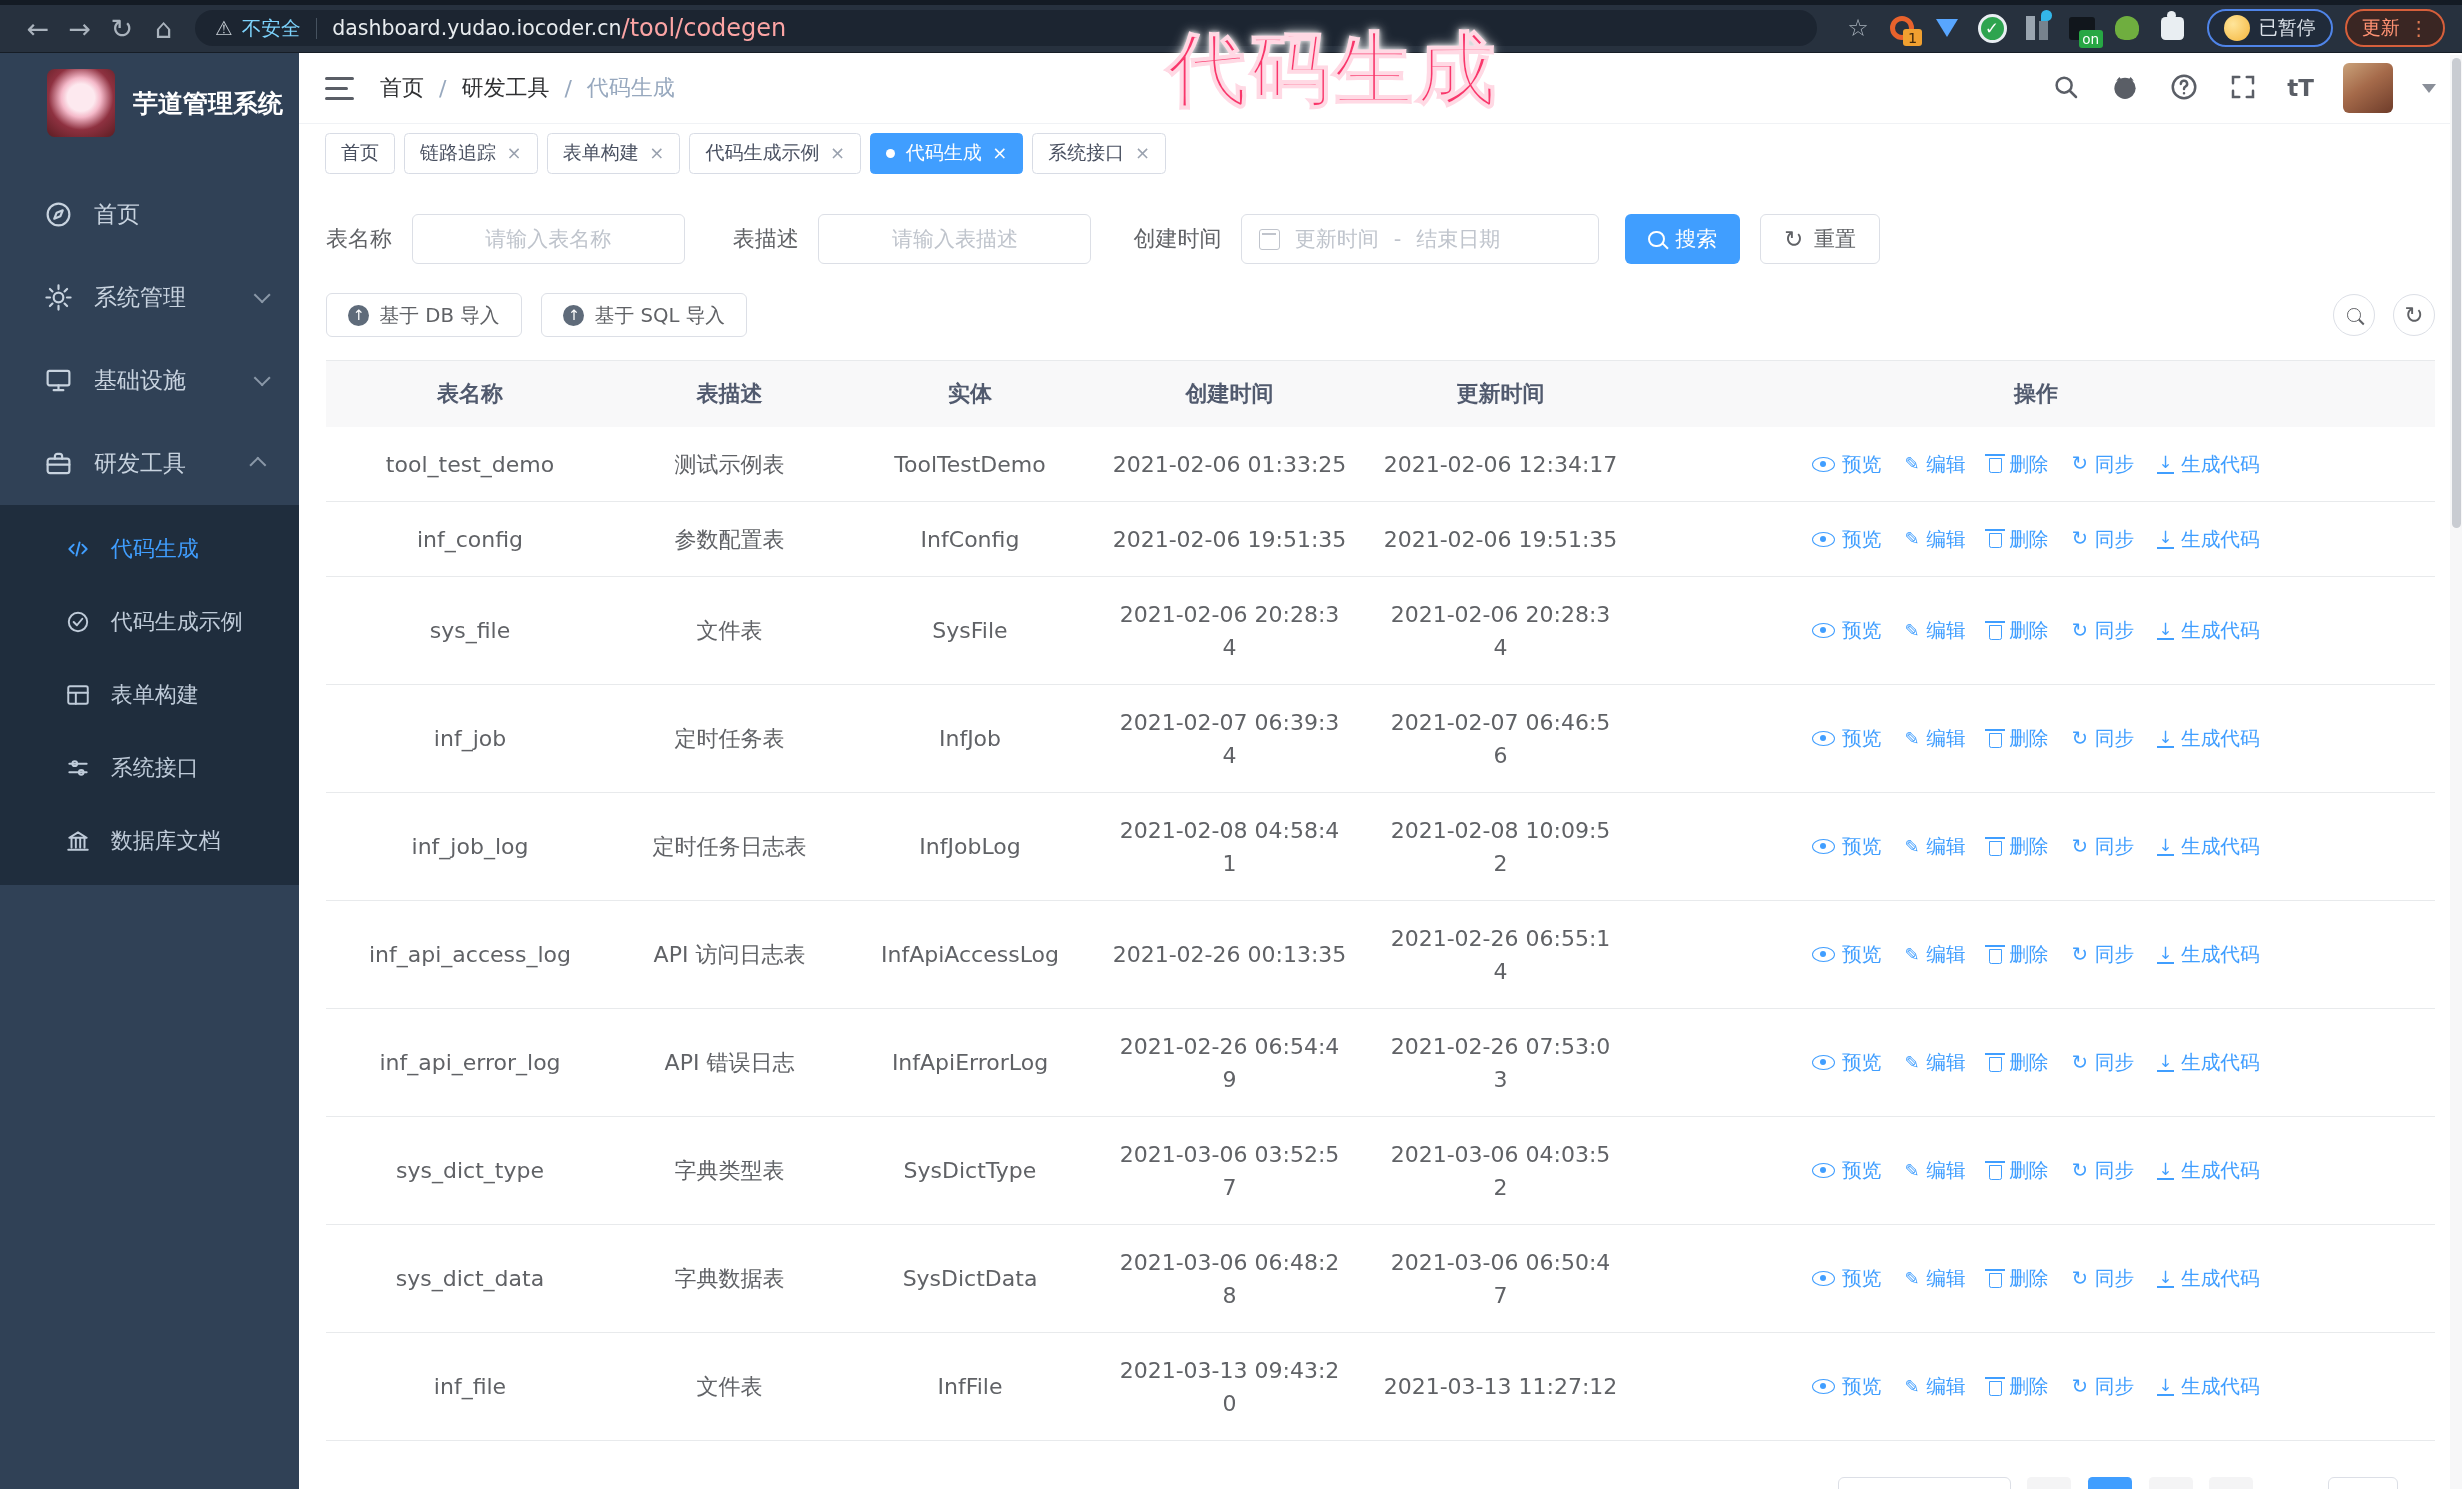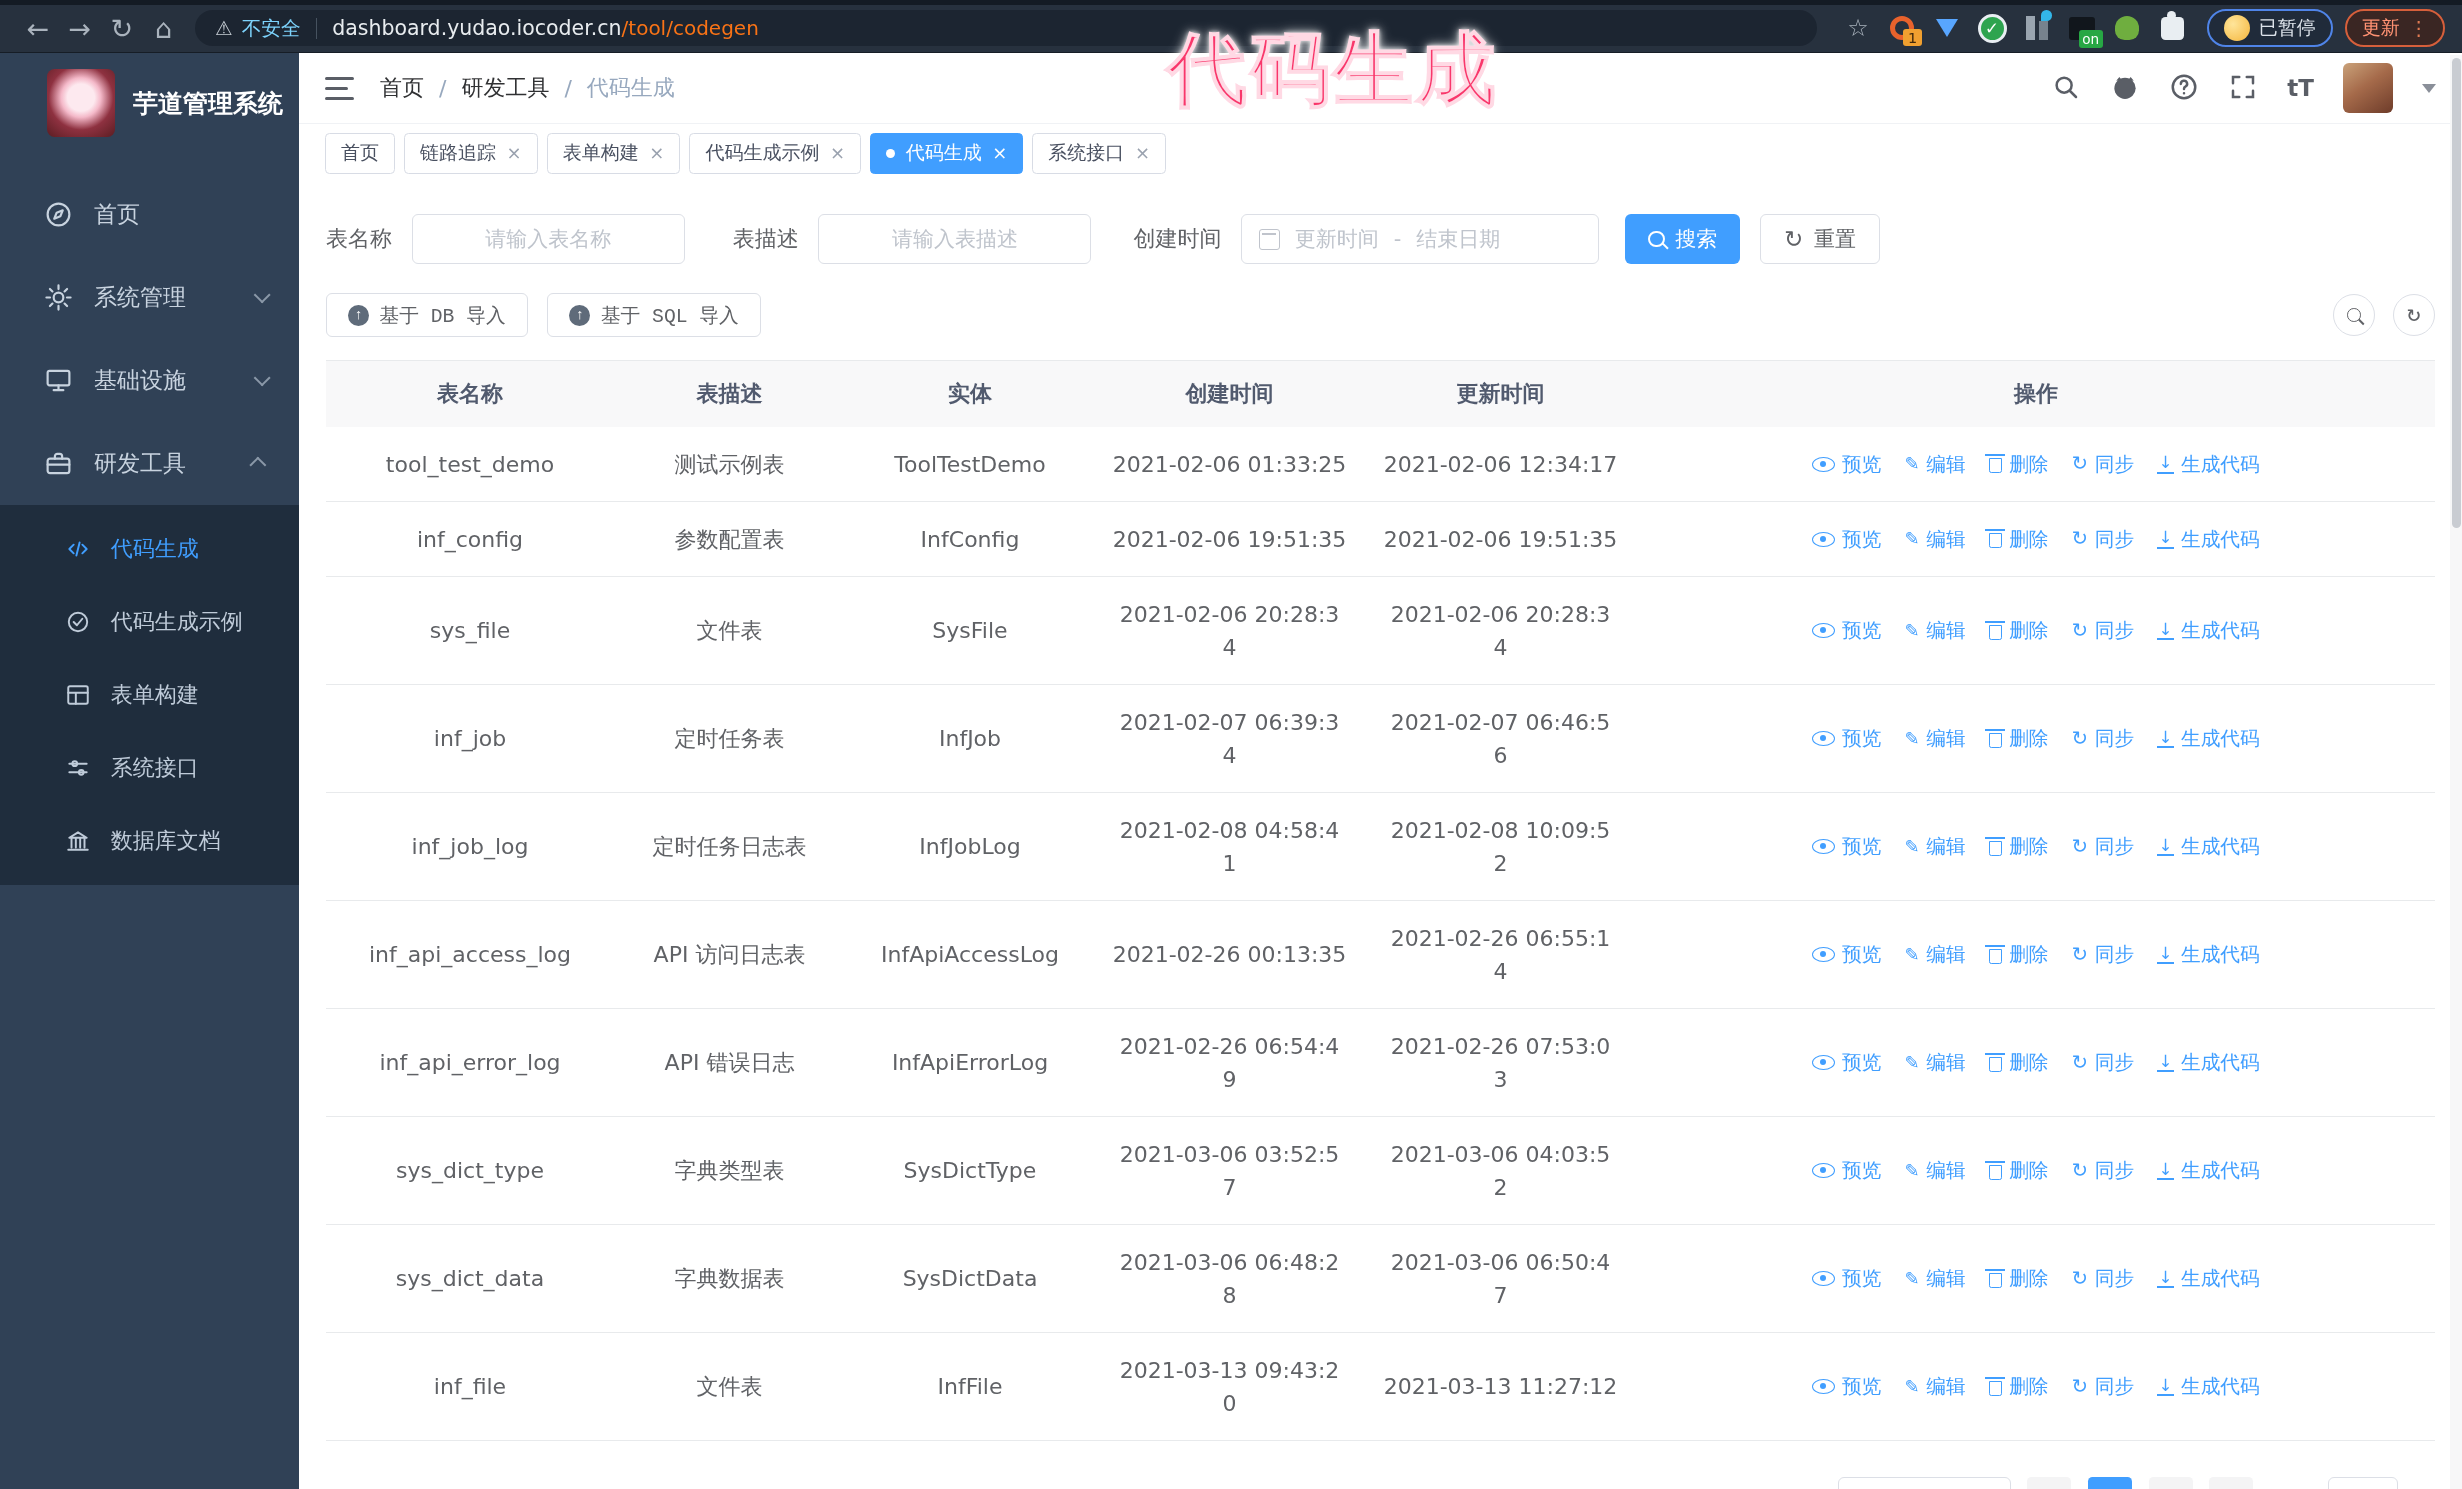--- a/index.html
+++ b/index.html
@@ -10,21 +10,21 @@
   
   .browser { position:absolute; top:0; left:0; right:0; height:53px; background:#27313e; border-bottom:1.5px solid #161d26; }
   .win-strip { height:5.3px; background:#141b24; }
   .btools { display:flex; align-items:center; height:46px; padding:0 16.7px; }
   .bnav { color:#aab3bd; font-size:27px; width:42px; text-align:center; line-height:1; }
   .addrbar { flex:1; height:36px; background:#1c2531; border-radius:19.7px; margin:0 19.7px 0 10.6px; display:flex; align-items:center; padding:0 19.7px; }
   .warn-ic { color:#c6cdd4; font-size:19.7px; margin-right:9px; }
   .sec-label { color:#7dd3fc; font-size:19.7px; }
   .addr-sep { width:1.5px; height:21px; background:#46525f; margin:0 15px; }
   .url-host { color:#e8ecef; font-size:20.5px; }
-  .url-path { color:#f97316; font-size:20px;text-align:right; }
+  .url-path { color:#fca5a5; font-size:24px;text-align:right; }
   .bstar { color:#aab3bd; font-size:24px; margin:0 10.6px; }
   .exts { display:flex; align-items:center; gap:15px; margin:0 7.6px; }
   .ext { position:relative; width:30px; height:30px; border-radius:6px; display:flex; align-items:center; justify-content:center; }
   .ext-ring { width:24px; height:24px; border:5.3px solid #e8622c; border-radius:50%; }
   .ext-badge { position:absolute; right:-4.5px; bottom:-3px; background:#f0a030; color:#40280a; font-size:14.4px; border-radius:3px; padding:0.8px 4.5px; }
   .ext-gem { width:0; height:0; border-left:11.4px solid transparent; border-right:11.4px solid transparent; border-top:18px solid #58a6ff; }
   .ext-shield { width:29px; height:29px; background:#2ea44f; border-radius:50%; border:3px solid #e9eef2; color:#fff; font-size:16.7px; display:flex; align-items:center; justify-content:center; }
   .ext-bars { width:23px; height:24px; background:linear-gradient(#9aa5b0 0 0) 0 0/9px 24px no-repeat, linear-gradient(#77828d 0 0) 13.6px 4.5px/9px 19.7px no-repeat; }
   .ext-drop { position:absolute; top:-3px; right:0; width:10.6px; height:10.6px; background:#33b6e8; border-radius:50% 50% 50% 0; }
   .ext-dark { width:26px; height:23px; background:#11161c; border-radius:3px; }
@@ -96,21 +96,21 @@
   .i-cal { width:21px; height:21px; border:1.5px solid #c0c4cc; border-radius:3px; position:relative; flex-shrink:0; }
   .i-cal::before { content:""; position:absolute; top:3.8px; left:2.3px; right:2.3px; height:1.5px; background:#c0c4cc; }
   .dr-sep { color:#bfc4cc; }
   .btn { height:50px; display:flex; align-items:center; gap:10.6px; border-radius:6px; font-size:21px; padding:0 23px; white-space:nowrap; }
   .btn-primary { background:#409eff; color:#fff; margin-left:26px; }
   .btn-plain { background:#fff; border:0.8px solid #dcdfe6; color:#606266; margin-left:19.7px; }
   .i-mag { width:16.7px; height:16.7px; border:2.3px solid currentColor; border-radius:50%; position:relative; flex-shrink:0; }
   .i-mag::after { content:""; position:absolute; width:8.3px; height:2.3px; background:currentColor; transform:rotate(45deg); right:-6.8px; bottom:-2.3px; }
   .i-refresh { font-size:23px; line-height:1; }
 
-  .tools { margin-top:29px; display:flex; align-items:center;font-family:Liberation Mono, monospace; }
+  .tools { margin-top:29px; display:flex; align-items:center; }
   .btn-import { height:44px; font-size:19.7px; padding:0 21px; margin-left:0; margin-right:19.7px; }
   .i-upload { width:21px; height:21px; border-radius:50%; background:#5f6b7a; position:relative; flex-shrink:0; }
   .i-upload::after { content:"↑"; position:absolute; inset:0; color:#fff; font-size:14.4px; display:flex; align-items:center; justify-content:center; }
   .tools-right { margin-left:auto; display:flex; gap:18px; }
   .circ { width:42px; height:42px; border:0.8px solid #dcdfe6; border-radius:50%; display:flex; align-items:center; justify-content:center; color:#606266; }
   .circ .i-mag { width:13.6px; height:13.6px; border-width:1.5px; }
   .circ .i-mag::after { width:6.8px; height:1.5px; right:-5.3px; bottom:-1.5px; }
 
   
   .table { margin-top:23px; }

